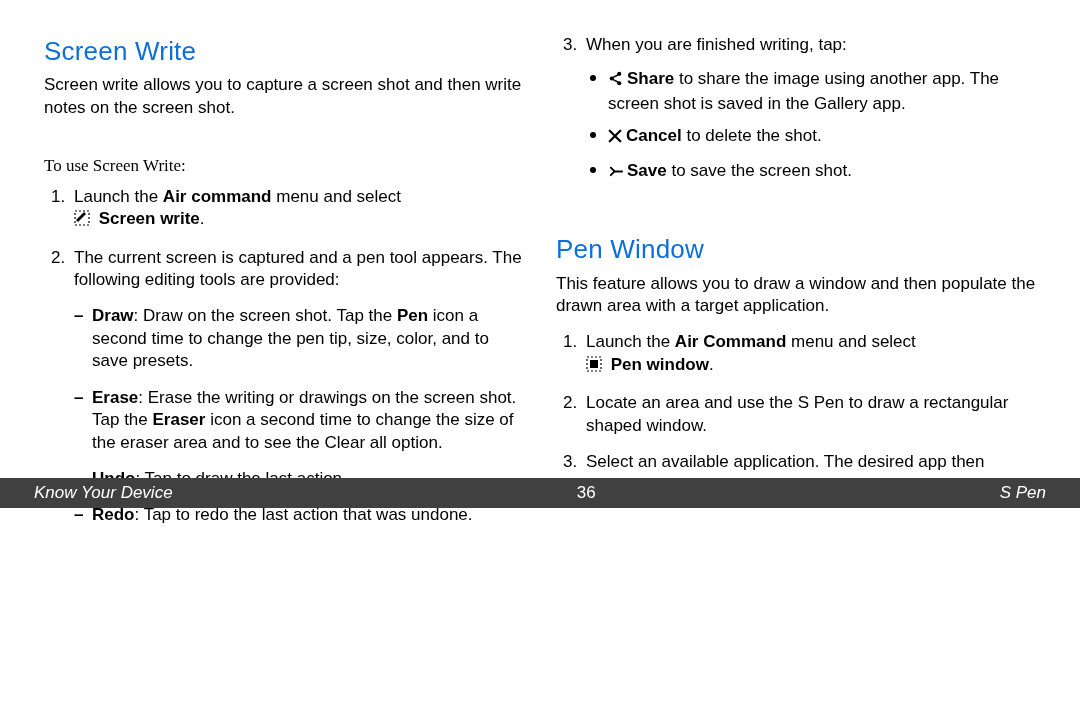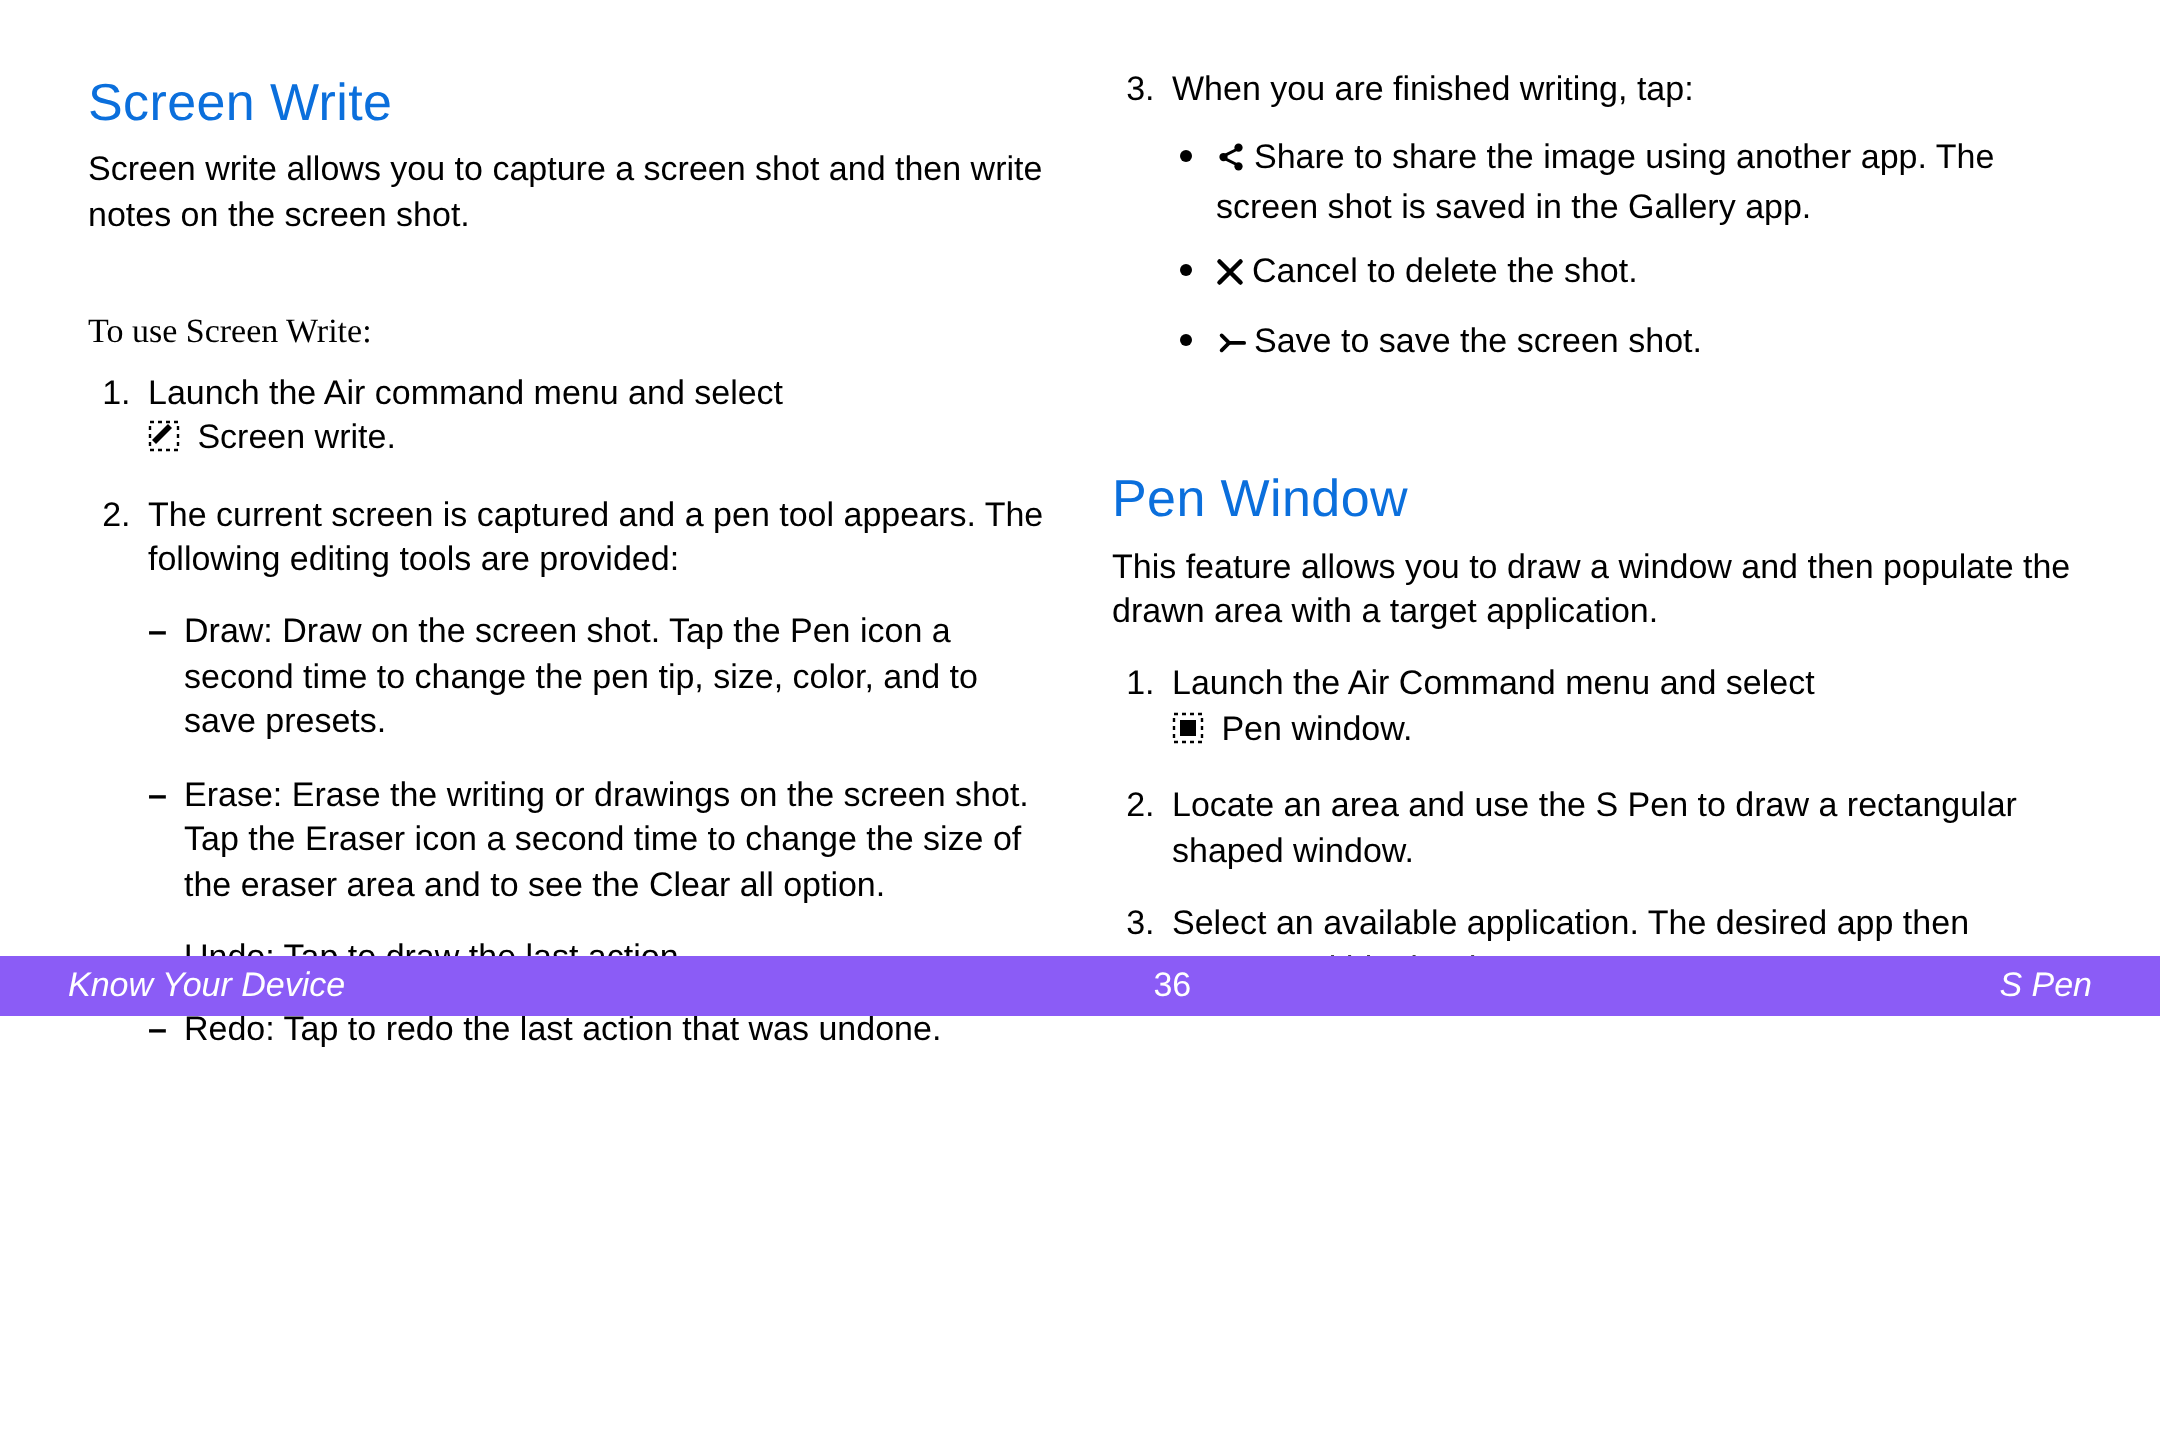--- a/index.html
+++ b/index.html
@@ -75,32 +75,32 @@
     margin-bottom:10px;
   }
   ul.dots>li:before{
     content:"";
     position:absolute;
     left:4px;top:7px;
     width:6px;height:6px;
     background:#000;
     border-radius:50%;
   }
-  b{font-weight:400;margin-top:44px;}
+  b{font-weight:700;margin-top:44px;}
   
   .icon{
     display:inline-block;
     vertical-align:-2px;
     margin-right:4px;
   }
   .footer{
     position:absolute;
     left:0;right:0;bottom:4px;
     height:30px;
-    background:#8b5cf6;
+    background:#404040;
     display:flex;
     align-items:center;
     justify-content:space-between;
     padding:0 34px;
     color:#fff;
     font-style:italic;
     font-size:17px;
   }
   .footer .page-num{font-style:normal;}
   .sect-space{height:34px;}

